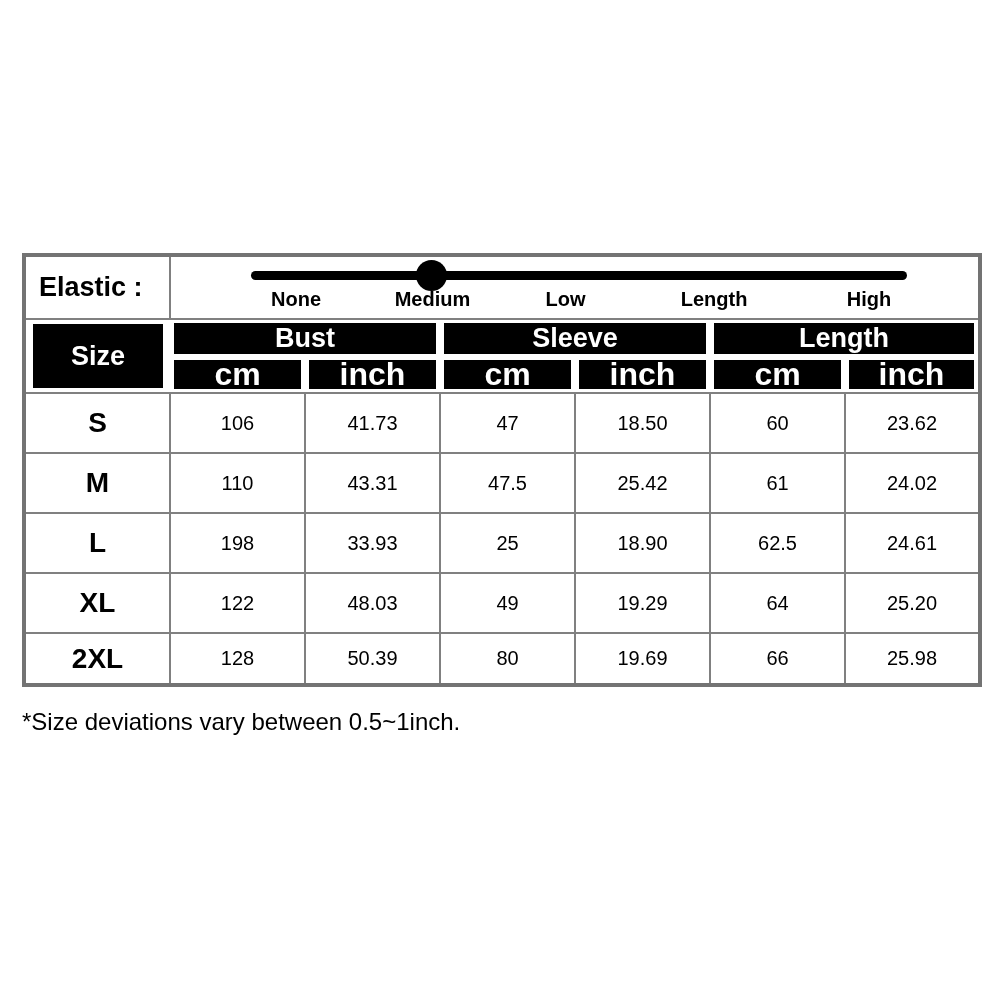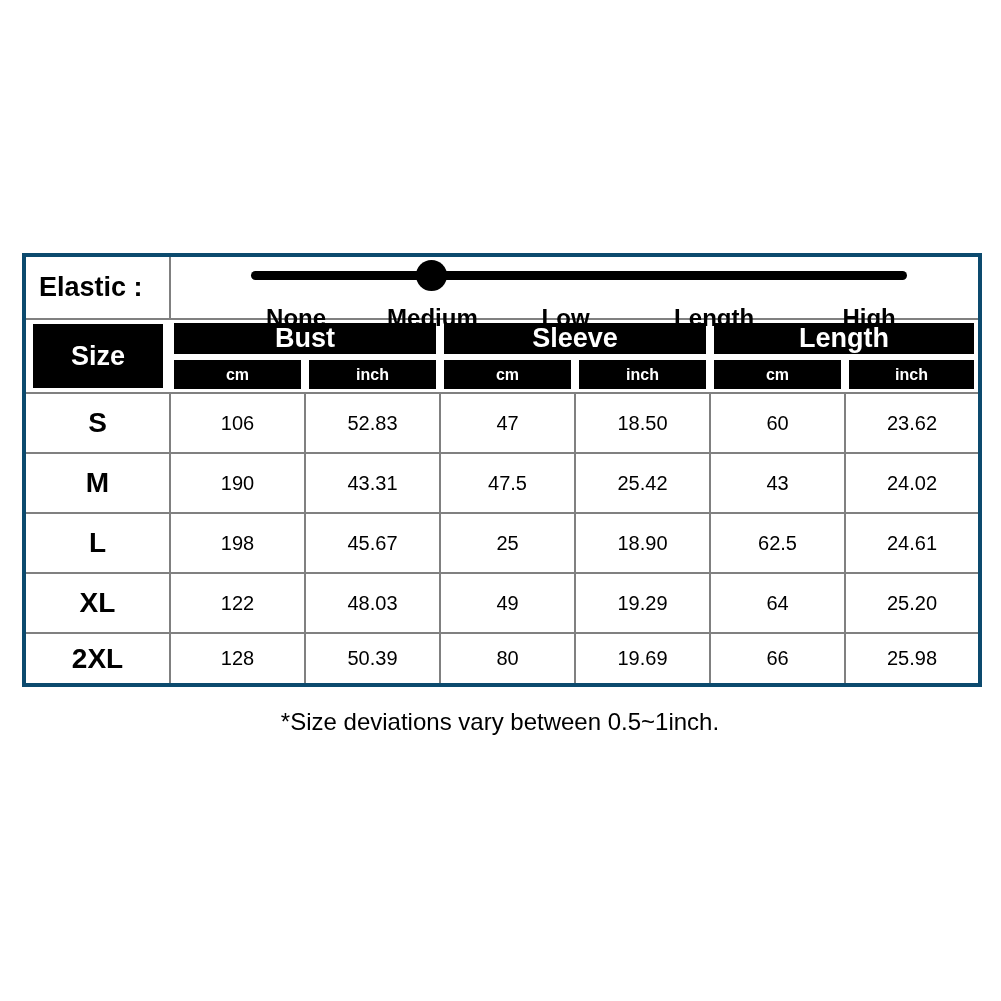--- a/index.html
+++ b/index.html
@@ -13,21 +13,21 @@
     color: #000;
     overflow: hidden;
   }
   table.chart {
     position: absolute;
     left: 22px;
     top: 253px;
     width: 956px;
     border-collapse: collapse;
     table-layout: fixed;
-    border: 4px solid #0c4a6e;
+    border: 4px solid #737373;
     background: #fff;
   }
   td { padding: 0; }
 
   
   tr.r-elastic td { border: 2px solid #808080; height: 64px; }
   td.c-label {
     font-weight: bold;
     font-size: 27px;
     padding-left: 13px;
@@ -50,60 +50,59 @@
     width: 31px;
     height: 31px;
     background: #000;
     border-radius: 50%;
   }
   .lvl {
     position: absolute;
     top: 31px;
     transform: translateX(-50%);
     font-weight: bold;
-    font-size: 24px;
+    font-size: 20px;
     white-space: nowrap;
-    margin-top: 16px;
   }
 
   
   tr.r-group td.hd, tr.r-unit td.hd { border: 0; position: relative; }
   tr.r-group td { height: 38px; }
   tr.r-unit td { height: 36px; }
   .blk {
     position: absolute;
     inset: 3px 4px;
     background: #000;
     color: #fff;
     font-weight: bold;
     display: flex;
     align-items: center;
     justify-content: center;
   }
   td.c-size .blk { inset: 4px 7px; font-size: 29px; }
   tr.r-group .blk { font-size: 27px; }
-  tr.r-unit .blk { font-size: 16px; }
+  tr.r-unit .blk { font-size: 32px; }
 
   
   tr.r-data td {
     border: 2px solid #808080;
     text-align: center;
     vertical-align: middle;
     font-size: 20px;
     height: 60px;
   }
   tr.r-data:last-child td { height: 52px; }
   tr.r-data td.sz { font-weight: bold; font-size: 28px; }
 
   .footnote {
     position: absolute;
     left: 22px;
     top: 708px;
     width: 956px;
-    text-align: center;
+    text-align: left;
     font-size: 24px;
   }
 </style>
 </head>
 <body>
 
 <div class="canvas">
   <table class="chart">
     <colgroup>
       <col style="width:146px">
@@ -161,41 +160,41 @@
             <div class="blk">cm</div>
           </td>
       <td class="hd">
             <div class="blk">inch</div>
           </td>
     </tr>
 
     <tr class="r-data">
       <td class="sz">S</td>
       <td>106</td>
-      <td>52.83</td>
+      <td>41.73</td>
       <td>47</td>
       <td>18.50</td>
       <td>60</td>
       <td>23.62</td>
     </tr>
 
     <tr class="r-data">
       <td class="sz">M</td>
-      <td>190</td>
+      <td>110</td>
       <td>43.31</td>
       <td>47.5</td>
       <td>25.42</td>
-      <td>43</td>
+      <td>61</td>
       <td>24.02</td>
     </tr>
 
     <tr class="r-data">
       <td class="sz">L</td>
       <td>198</td>
-      <td>45.67</td>
+      <td>33.93</td>
       <td>25</td>
       <td>18.90</td>
       <td>62.5</td>
       <td>24.61</td>
     </tr>
 
     <tr class="r-data">
       <td class="sz">XL</td>
       <td>122</td>
       <td>48.03</td>

